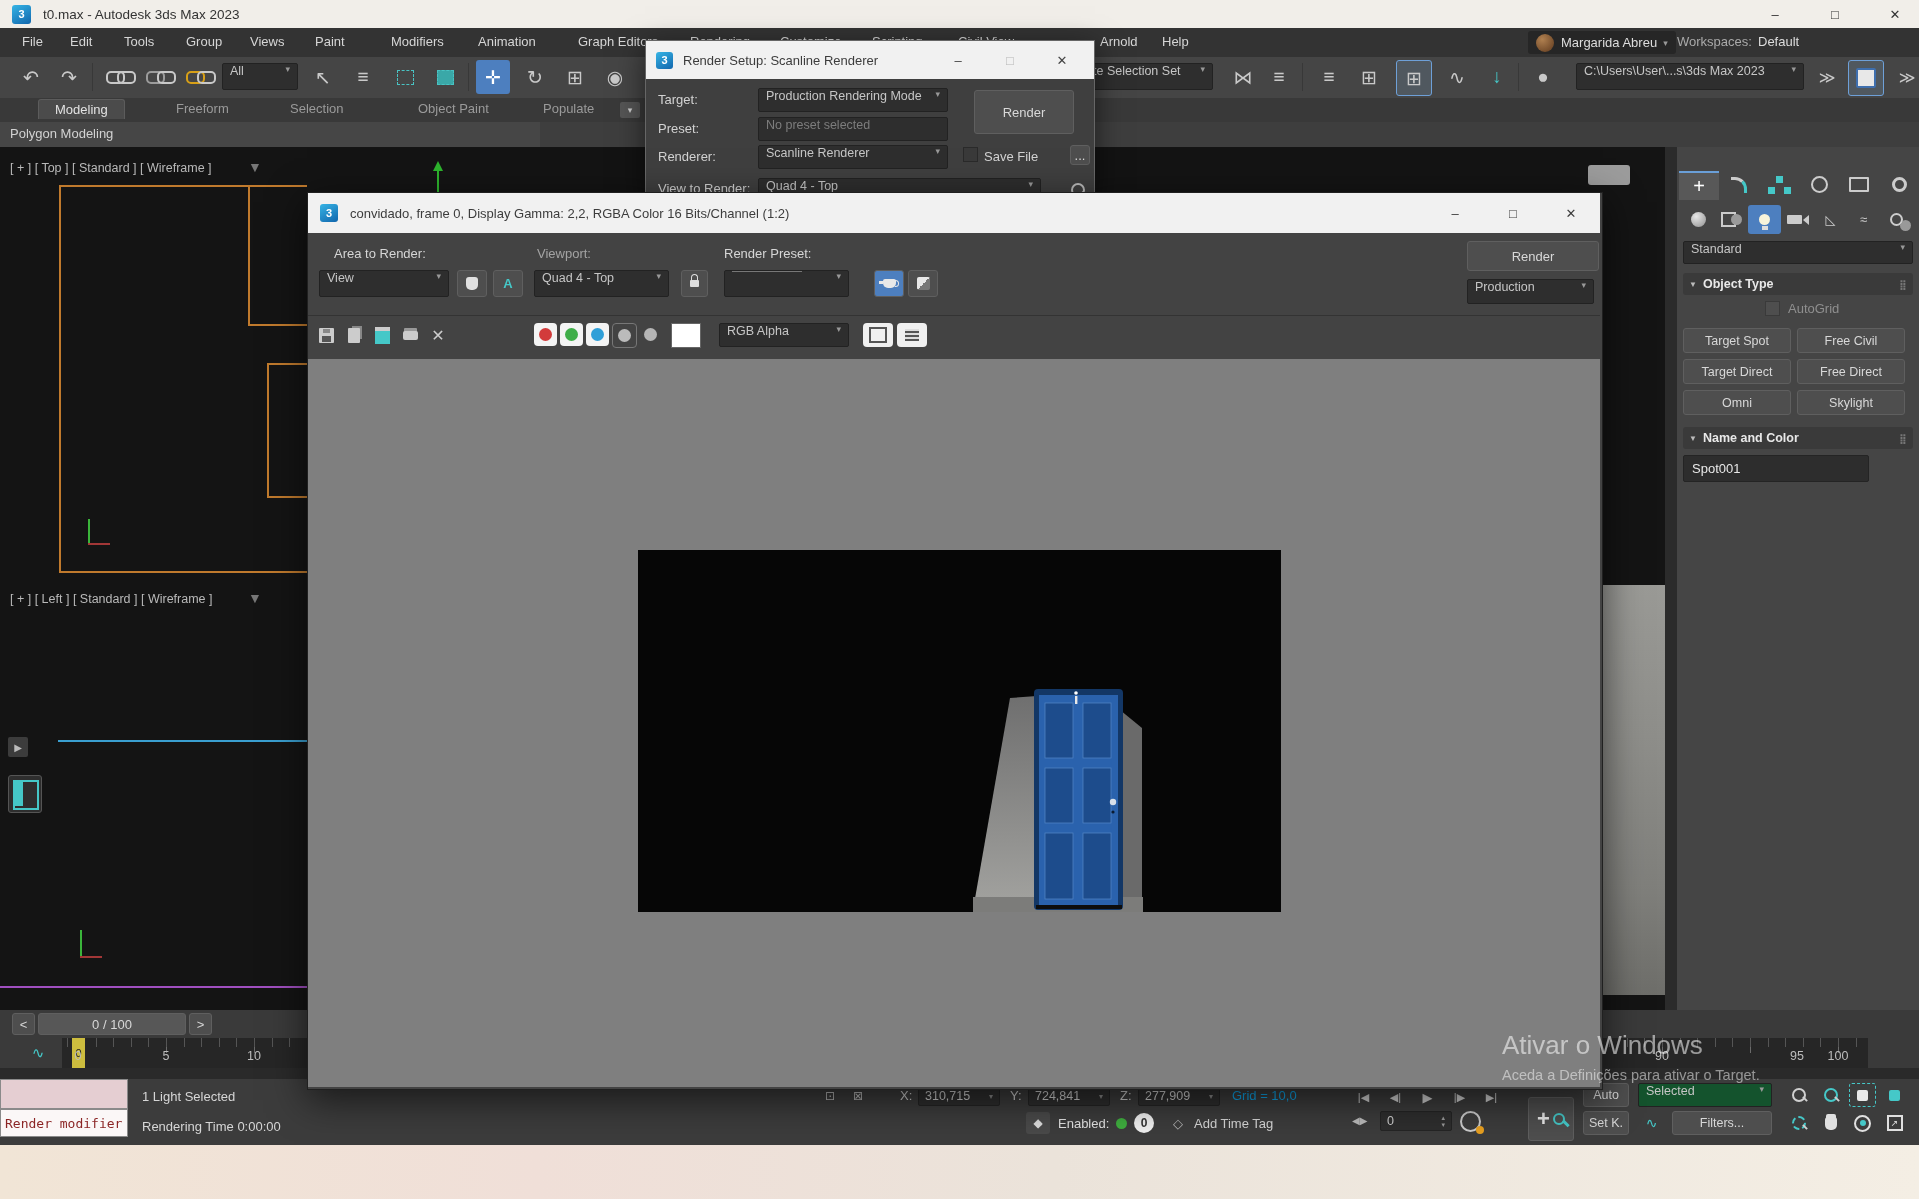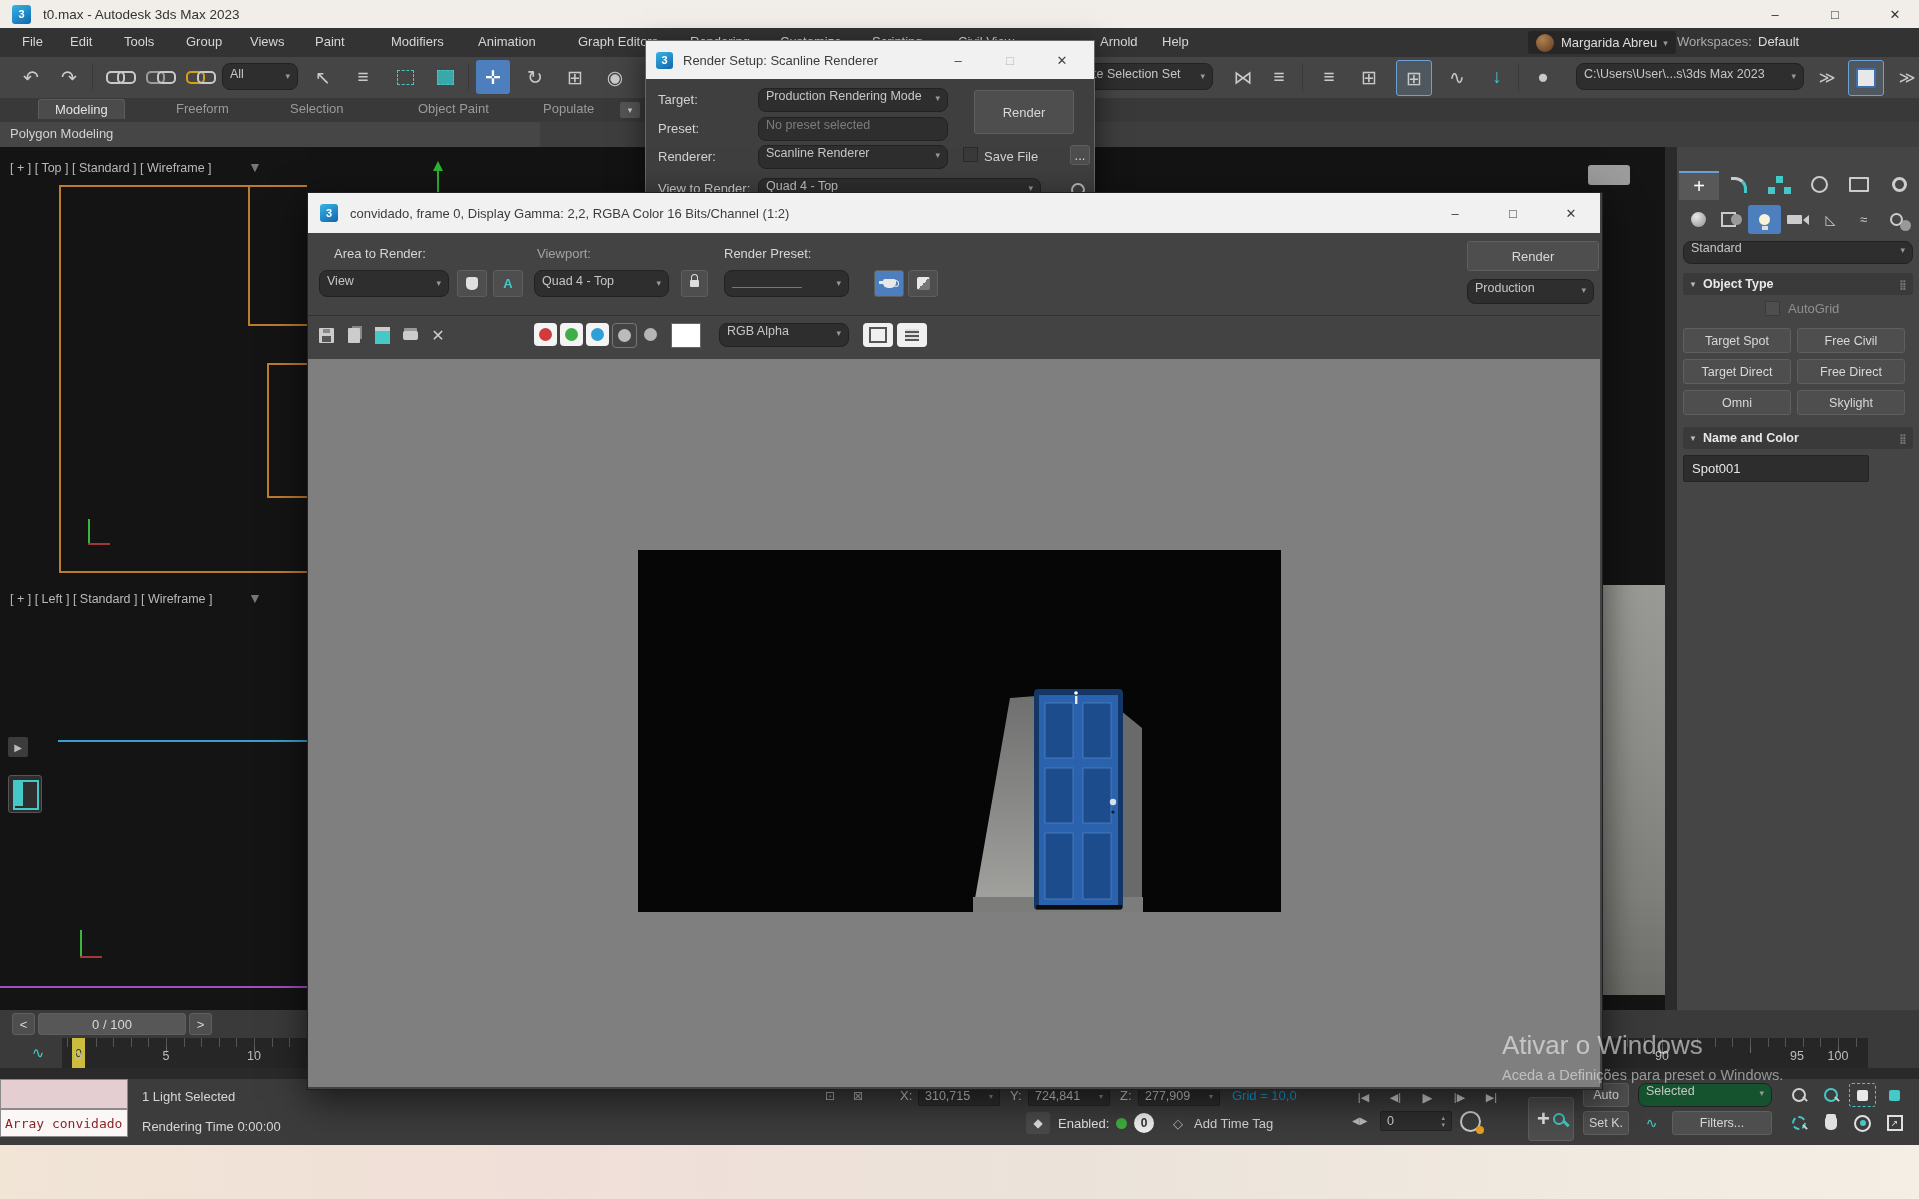--- a/index.html
+++ b/index.html
@@ -16,22 +16,22 @@
           color:#fff;font-weight:bold;font-size:11px}
   .winbtn{width:46px;height:28px;color:#333;font-size:13px}
   .menubar{left:0;top:28px;width:1919px;height:29px;background:#333333;border-bottom:1px solid #262626}
   .mitem{position:absolute;top:6px;color:#d6d6d6;font-size:13px;white-space:nowrap}
   .maintb{left:0;top:57px;width:1919px;height:41px;background:#454545}
   .ti{position:absolute;top:3px;width:34px;height:34px;display:flex;align-items:center;justify-content:center;
       color:#c9c9c9;font-size:19px;border-radius:3px}
   .ti.act{background:#4d7fbf;color:#fff}
   .ti.hl{border:1px solid #6ea0d8;background:#50585f}
   .tsep{position:absolute;top:6px;width:1px;height:28px;background:#383838}
-  .dd{background:#2e2e2e;border:1px solid #222;border-radius:8px;color:#c6c6c6;display:flex;align-items:flex-end;
-      padding:8px 7px;font-size:12.5px;box-sizing:border-box}
+  .dd{background:#2e2e2e;border:1px solid #222;border-radius:2px;color:#c6c6c6;display:flex;align-items:flex-start;
+      padding:0 7px;font-size:12.5px;box-sizing:border-box}
   .dd .car{margin-left:auto;color:#999;font-size:9px;padding-left:6px}
   .chain{width:15px;height:9px;border:2px solid #c9c9c9;border-radius:5px;position:relative}
   .chain::after{content:"";position:absolute;left:9px;top:-2px;width:15px;height:9px;border:2px solid #c9c9c9;border-radius:5px}
   .sqdash{width:15px;height:13px;border:1.5px dashed #49c3c3}
   .btn3d{background:#4e4e4e;border:1px solid #5f5f5f;border-radius:3px;color:#d8d8d8;
          display:flex;align-items:center;justify-content:center;box-sizing:border-box}
   .ribbon{left:0;top:98px;width:1919px;height:24px;background:#393939}
   .rtab{position:absolute;top:3px;font-size:13px;color:#9a9a9a;white-space:nowrap}
   .rtab.active{top:1px;background:#4b4b4b;border:1px solid #5c5c5c;border-bottom:0;color:#e2e2e2;
                padding:2px 16px;border-radius:3px 3px 0 0}
@@ -321,21 +321,21 @@
   <span class="tick" style="left:151px">5</span>
   <span class="tick" style="left:239px">10</span>
   <span class="tick" style="left:1647px">90</span>
   <span class="tick" style="left:1782px">95</span>
   <span class="tick" style="left:1823px">100</span>
 </div>
 
 <div class="abs statusbar">
   <div class="abs" style="left:0;top:0;width:128px;height:30px;background:#e5ced2;border:1px solid #8a8a8a;box-sizing:border-box"></div>
   <div class="abs flex" style="left:0;top:30px;width:128px;height:28px;background:#fbf7f7;border:1px solid #8a8a8a;box-sizing:border-box;color:#8b2525;font-family:'DejaVu Sans Mono',monospace;font-size:13px;padding-left:4px">
-    <span>Array convidado</span>
+    <span>Render modifier</span>
   </div>
   <span class="abs" style="left:142px;top:10px;color:#d6d6d6">1 Light Selected</span>
   <span class="abs" style="left:142px;top:40px;color:#d6d6d6">Rendering Time  0:00:00</span>
 
   <span class="abs cen" style="left:820px;top:8px;width:20px;height:18px;color:#bbb;font-size:12px">⊡</span>
   <span class="abs cen" style="left:848px;top:8px;width:20px;height:18px;color:#bbb;font-size:12px">⊠</span>
   <span class="abs" style="left:900px;top:9px;color:#cfcfcf">X:</span>
   <div class="sfield" style="left:918px;top:7px;width:82px">
       <span>310,715</span>
       <span class="car" style="margin-left:auto;font-size:8px;color:#888">▾</span>
@@ -573,21 +573,21 @@
       <circle cx="475" cy="252" r="3.2" fill="#d8e0ea"></circle>
       <circle cx="475" cy="262" r="1.6" fill="#0b1b30"></circle>
       <rect x="437" y="146" width="2.4" height="8" fill="#e8e8e8"></rect>
       <circle cx="438" cy="143" r="1.8" fill="#ffffff"></circle>
     </svg>
   </div>
 </div>
 
 <div class="abs watermark">
   <div class="wm1">Ativar o Windows</div>
-  <div class="wm2">Aceda a Definições para preset o Windows.</div>
+  <div class="wm2">Aceda a Definições para ativar o Target.</div>
 </div>
 
 <div class="abs taskbar">
   
   
   
   
 
   
   

